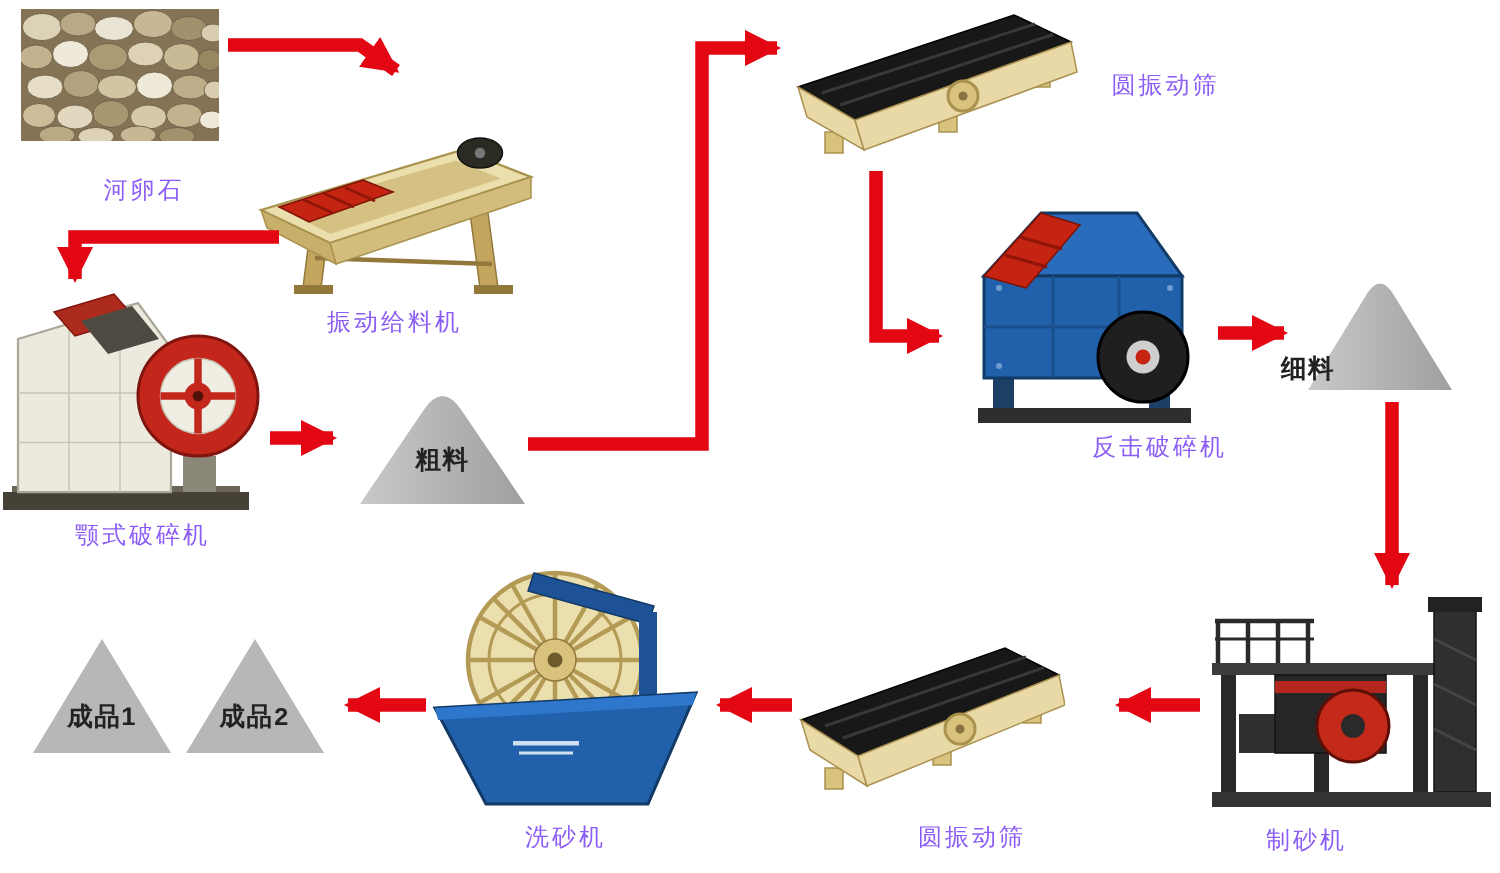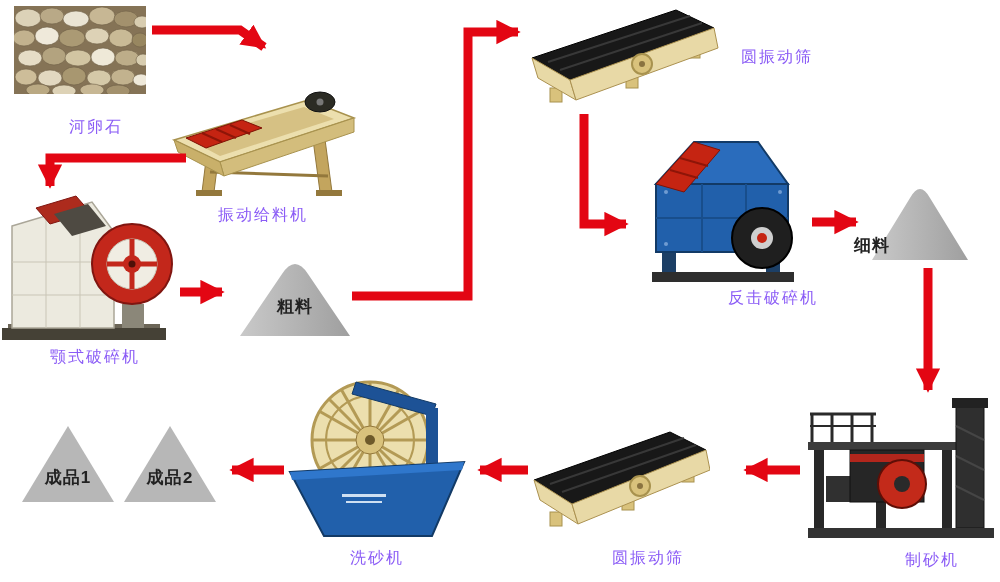--- a/index.html
+++ b/index.html
@@ -255,19 +255,19 @@
     </g>
   </svg>
 
   <div class="label" style="left:68px; top:117px;margin-left:28px;">河卵石</div>
   <div class="label" style="left:263px; top:205px;">振动给料机</div>
   <div class="label" style="left:95px; top:347px;">颚式破碎机</div>
   <div class="label pile" style="left:295px; top:295px;">粗料</div>
   <div class="label" style="left:777px; top:47px;">圆振动筛</div>
   <div class="label" style="left:749px; top:288px;margin-left:24px;">反击破碎机</div>
   <div class="label pile" style="left:872px; top:222px;margin-top:12px;">细料</div>
-  <div class="label" style="left:932px; top:550px;">制砂机</div>
+  <div class="label" style="left:871px; top:550px;">制砂机</div>
   <div class="label" style="left:648px; top:548px;">圆振动筛</div>
   <div class="label" style="left:377px; top:548px;">洗砂机</div>
   <div class="label pile" style="left:68px; top:466px;text-align:right;">成品1</div>
   <div class="label pile" style="left:170px; top:466px;font-family:Liberation Mono, monospace;">成品2</div>
 
 </div>
 
 </body></html>

